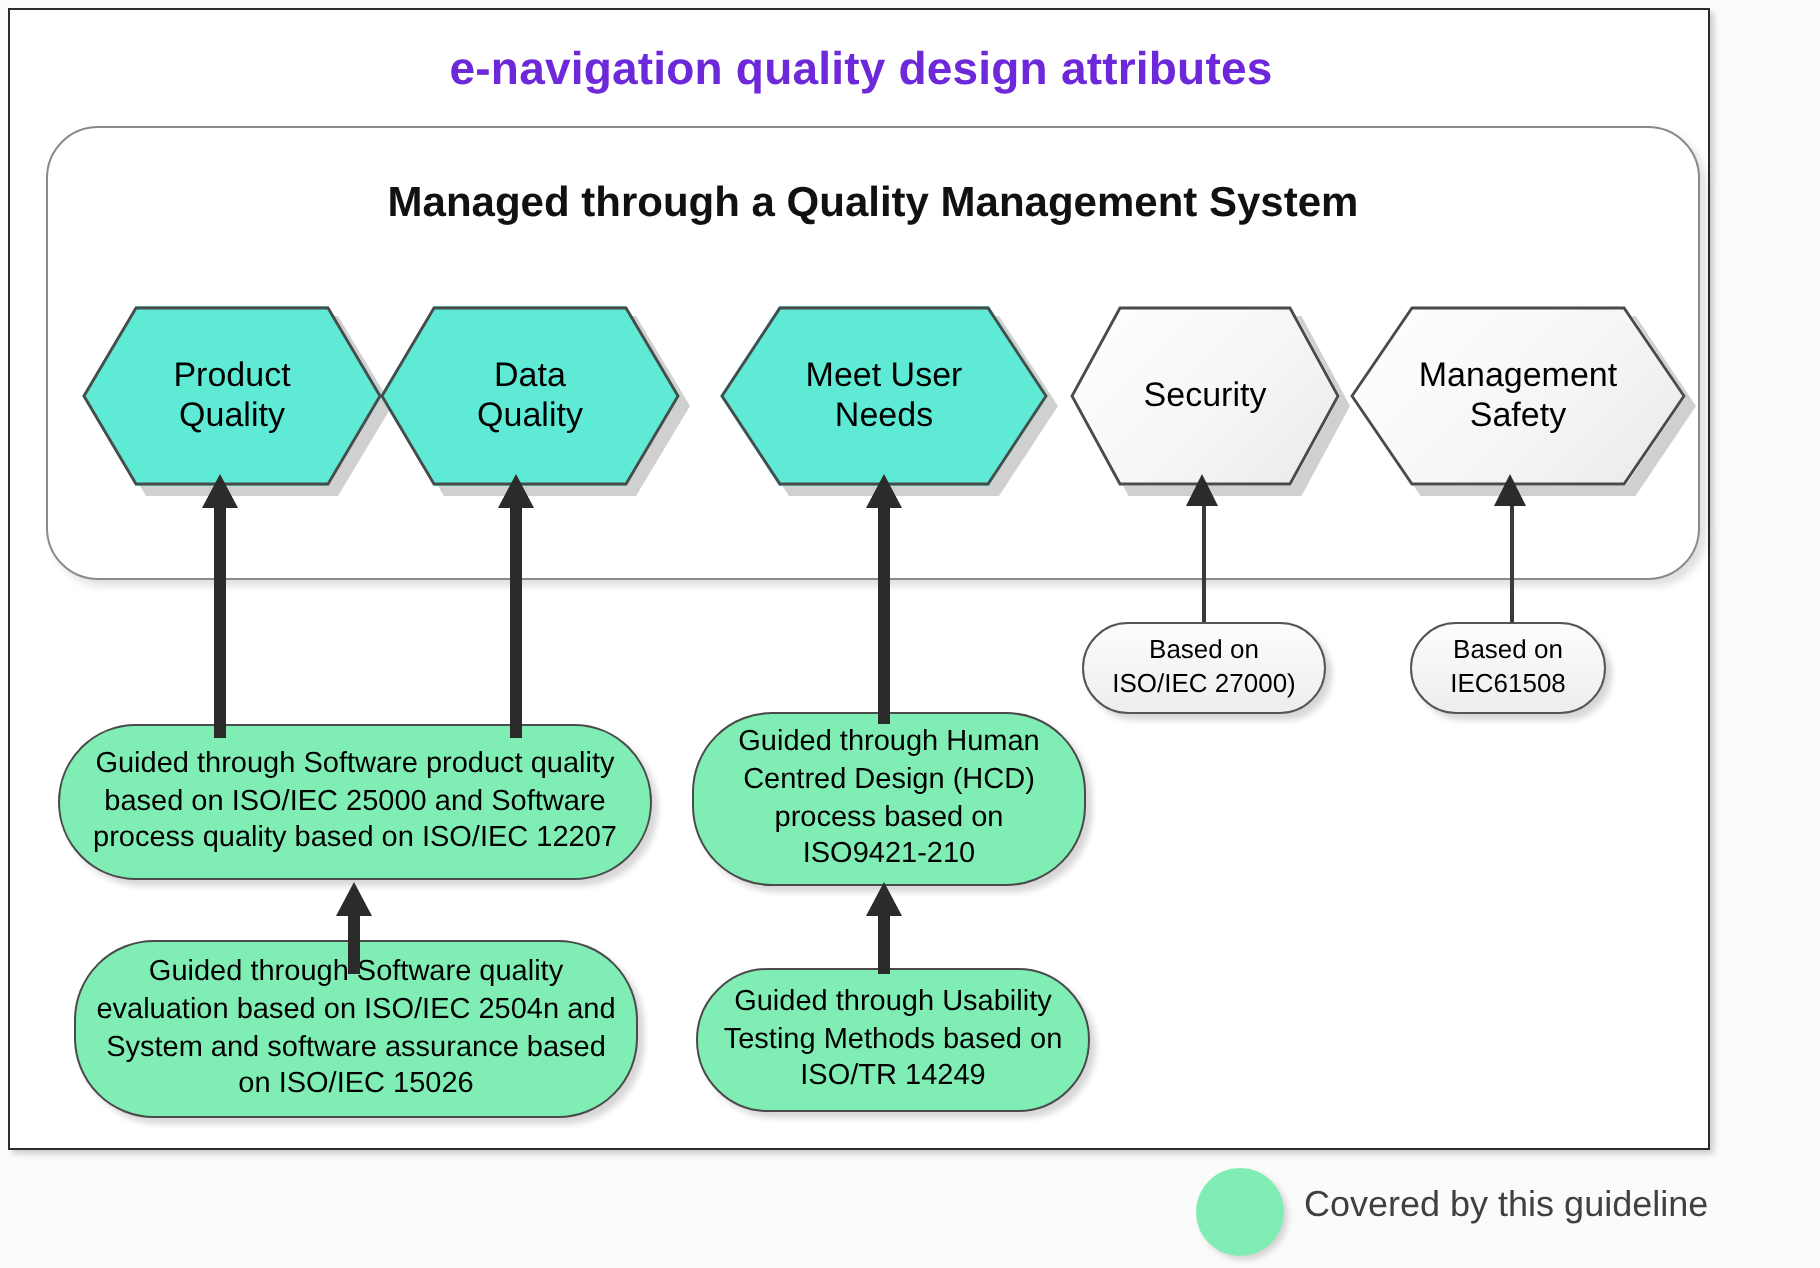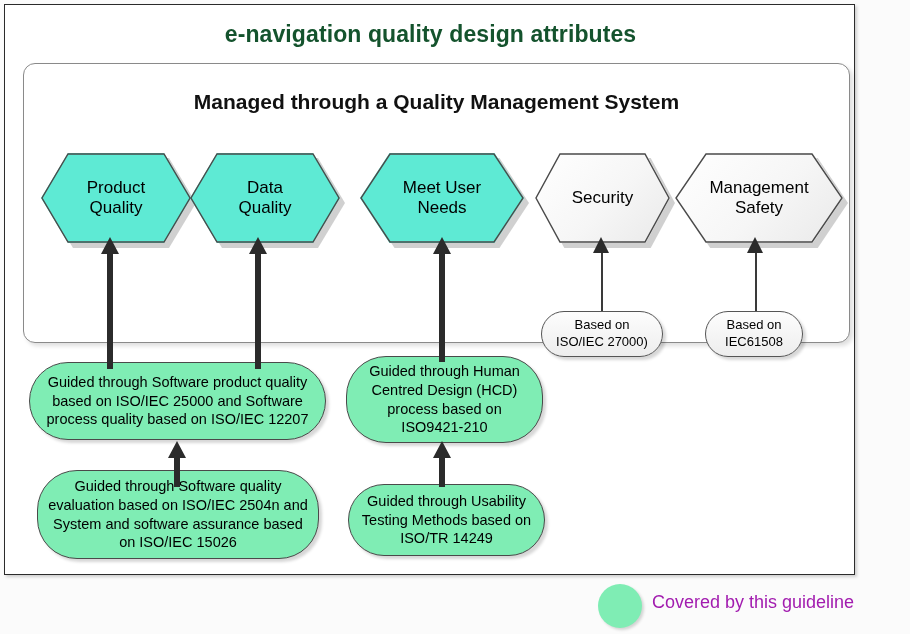--- a/index.html
+++ b/index.html
@@ -32,32 +32,32 @@
     box-shadow: 2px 2px 3px rgba(0,0,0,0.18);
   }
   .diagram-title {
     position: absolute;
     left: 0;
     top: 16px;
     width: 851px;
     text-align: center;
     font-size: 23px;
     font-weight: bold;
-    color: #14532d;
+    color: #6d28d9;
     letter-spacing: 0.1px;
   }
   
   .qms-container {
     position: absolute;
     left: 18px;
     top: 58px;
     width: 827px;
-    height: 280px;
+    height: 227px;
     border: 1.6px solid #8a8a8a;
-    border-radius: 12px;
+    border-radius: 26px;
     background: #ffffff;
     box-sizing: border-box;
     box-shadow: 3px 3px 4px rgba(0,0,0,0.13);
   }
   .qms-title {
     position: absolute;
     left: 0;
     top: 26px;
     width: 100%;
     text-align: center;
@@ -148,21 +148,21 @@
     height: 44px;
     border-radius: 50%;
     background: #7fedb4;
     box-shadow: 2px 2px 3px rgba(0,0,0,0.16);
   }
   .legend-text {
     position: absolute;
     left: 652px;
     top: 592px;
     font-size: 18px;
-    color: #a21caf;
+    color: #404040;
   }
 </style>
 </head>
 <body>
 
 <div id="root">
 
   <div class="slide-panel">
 
     <div class="diagram-title">e-navigation quality design attributes</div>

